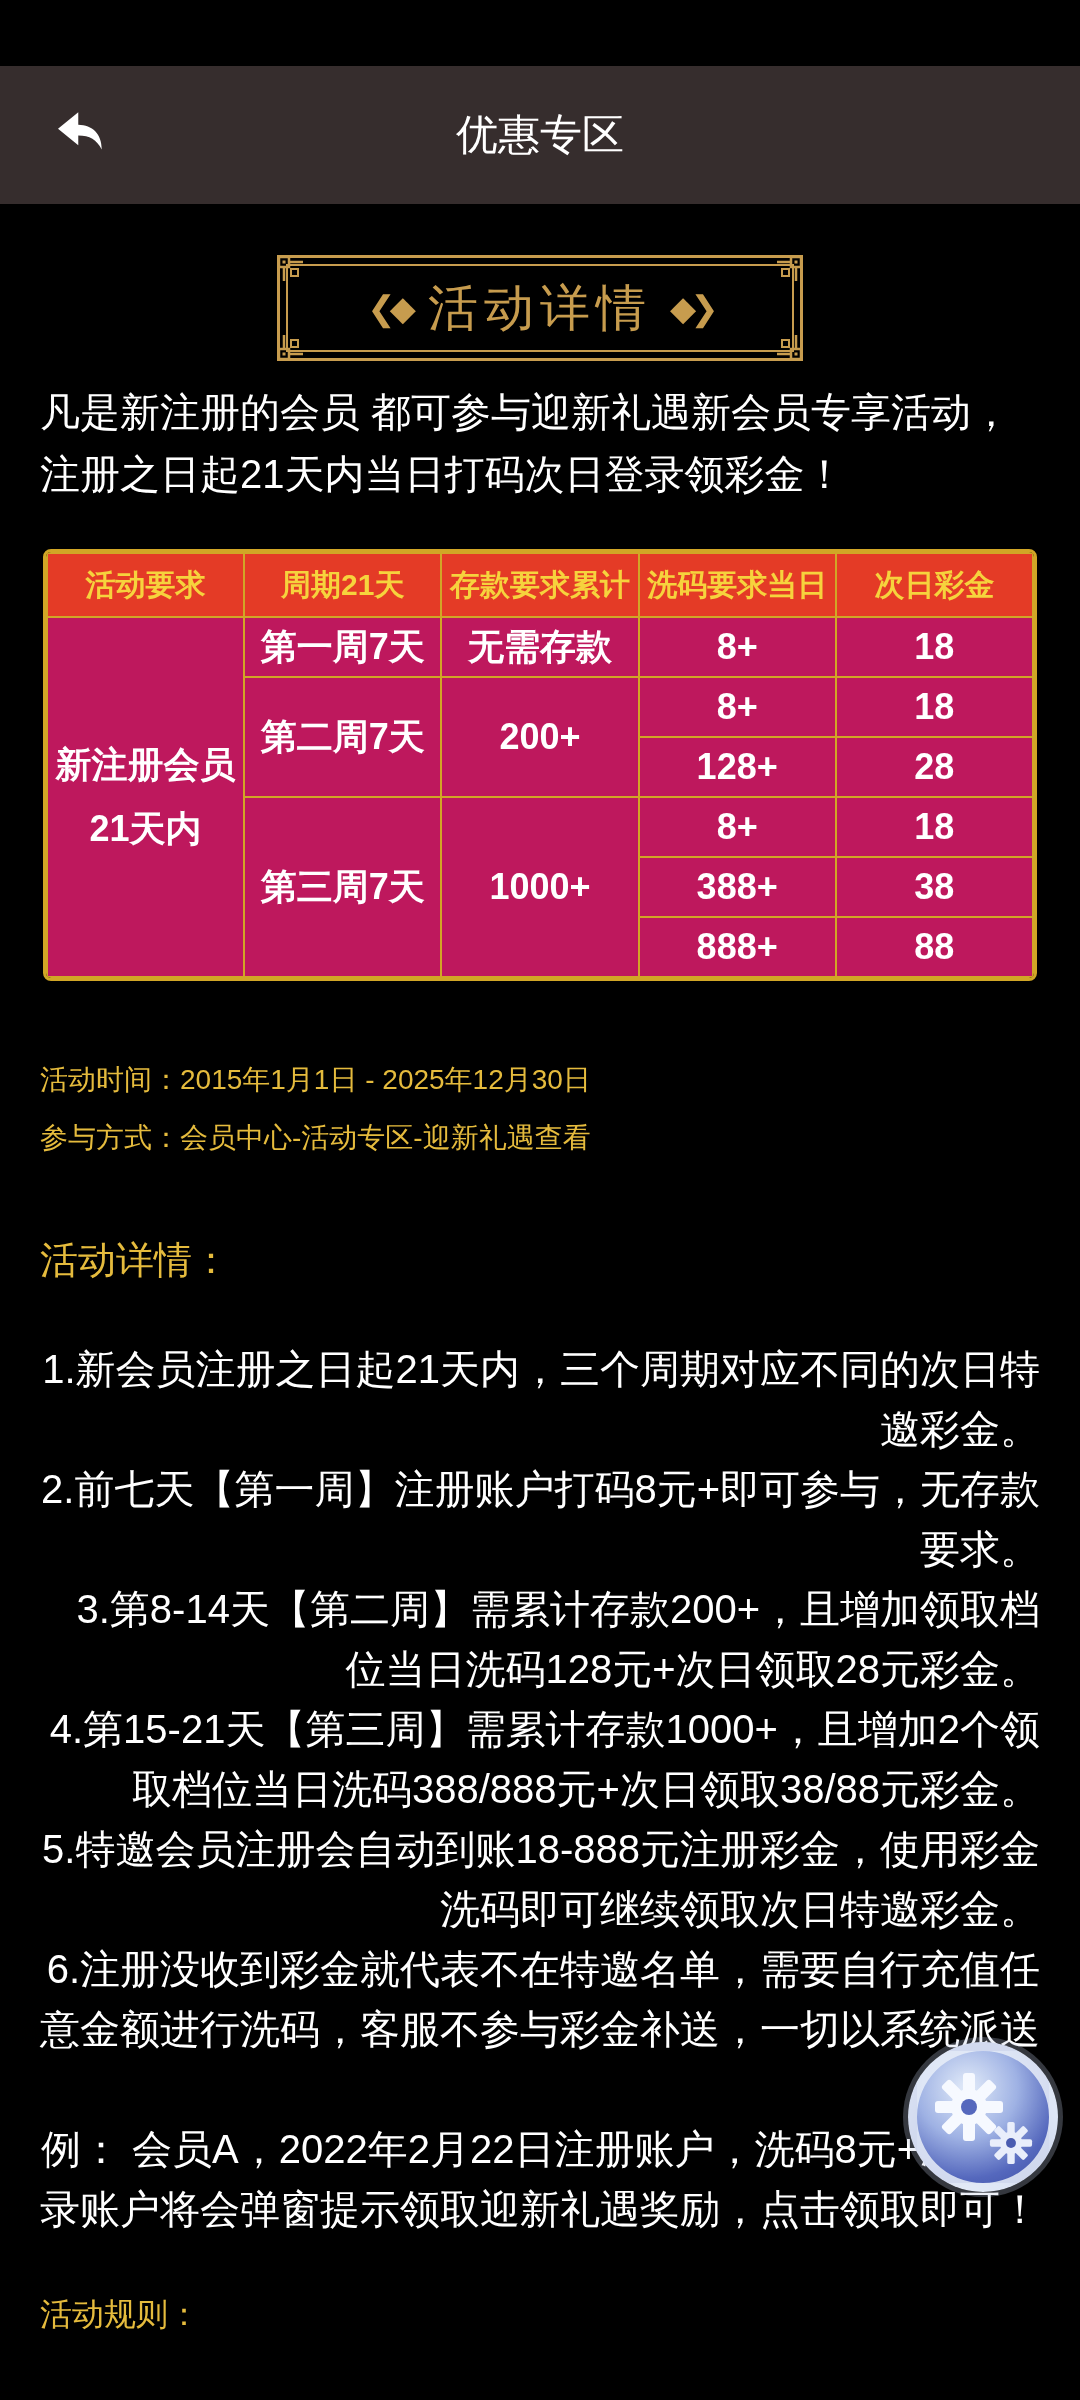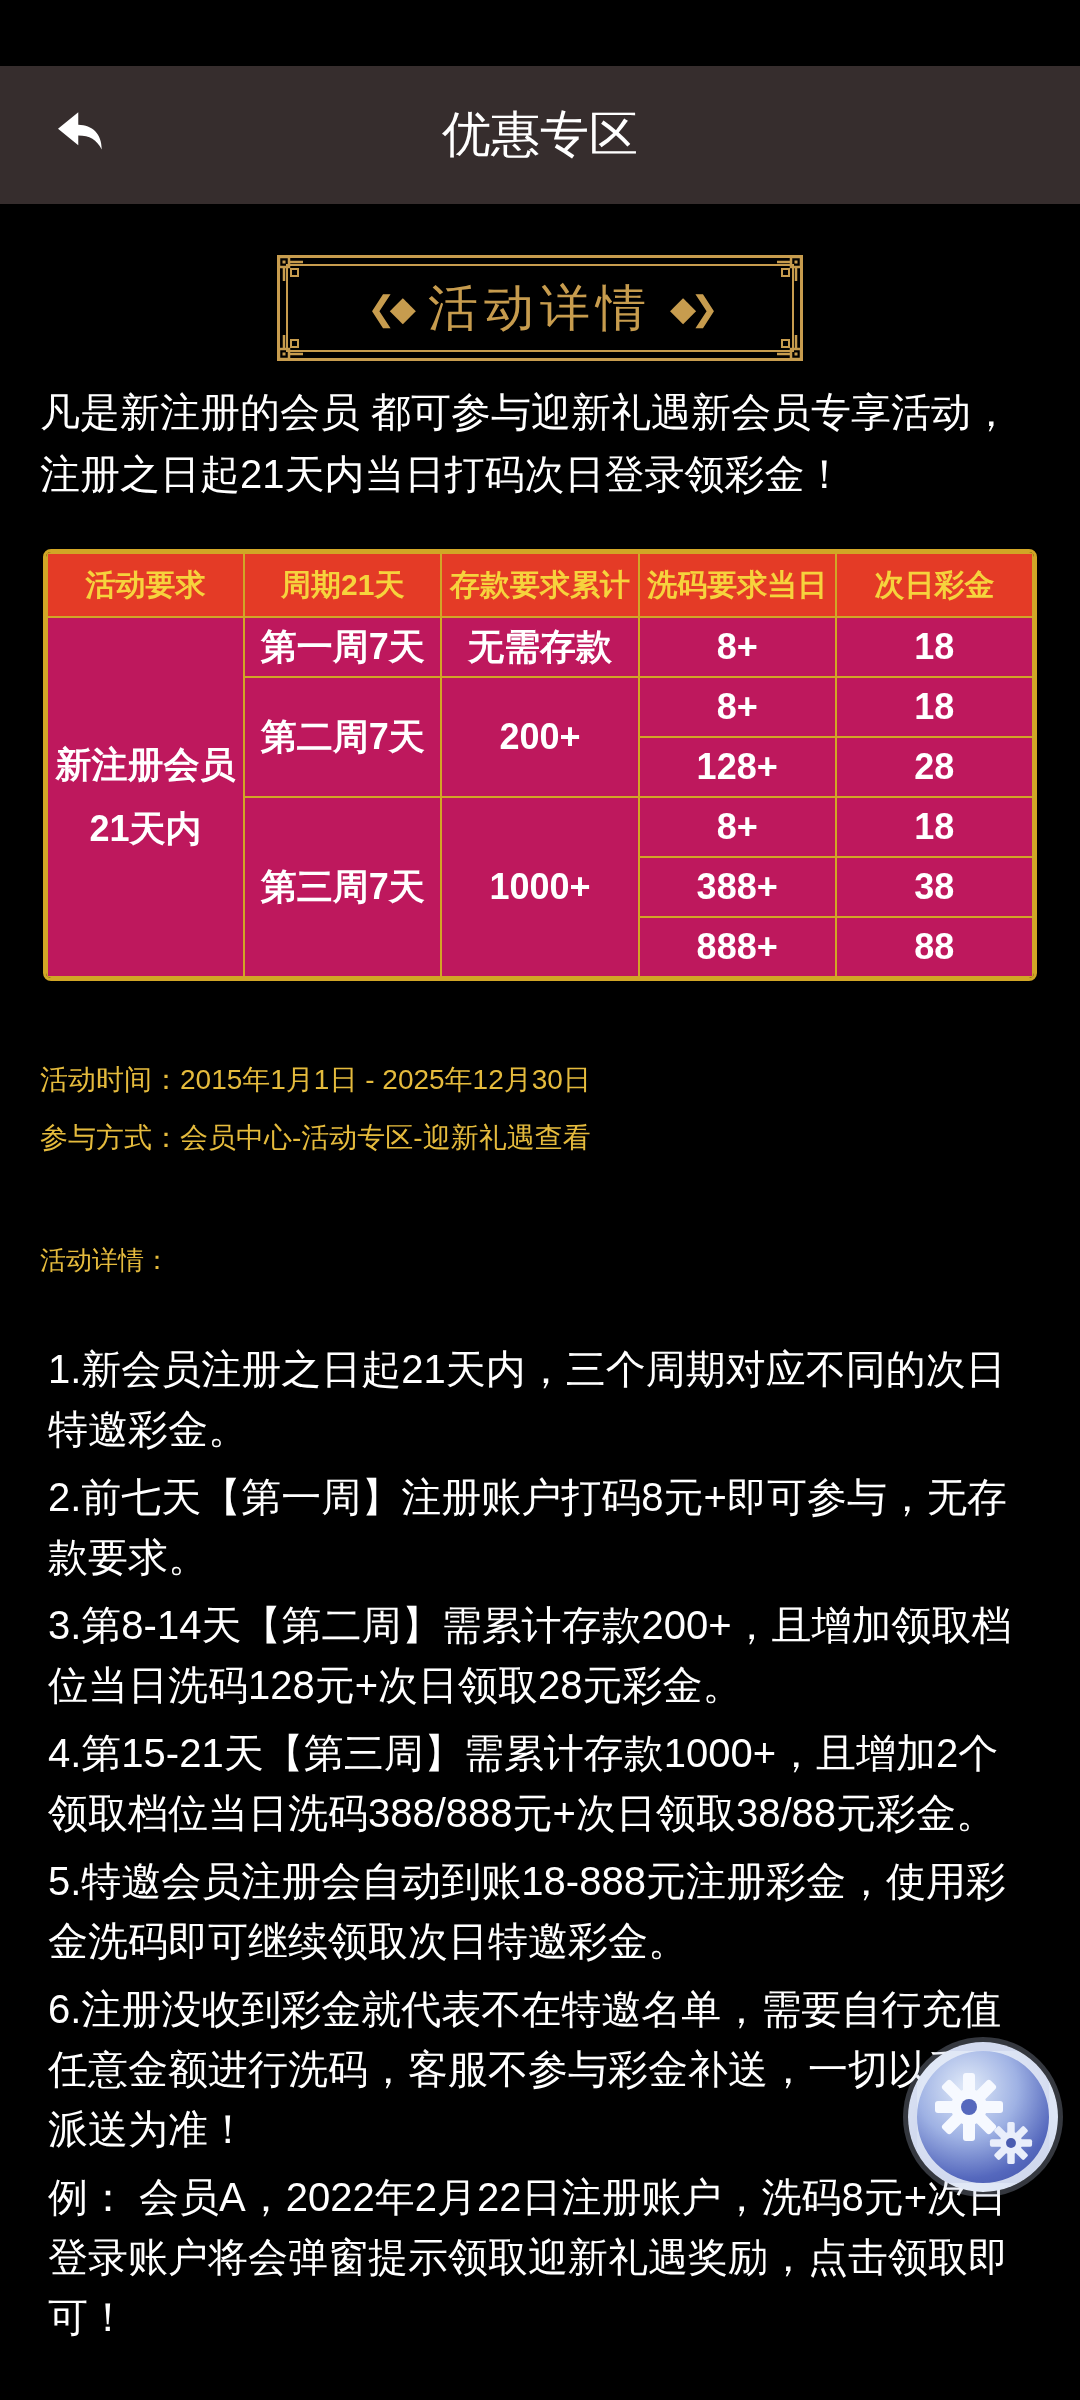--- a/index.html
+++ b/index.html
@@ -3,21 +3,21 @@
 <meta charset="utf-8">
 <style>
   html,body{margin:0;padding:0;background:#000;}
   .screen{position:relative;width:1080px;height:2400px;background:#000;overflow:hidden;
           font-family:"Liberation Sans",sans-serif;-webkit-font-smoothing:antialiased;}
   
   .statusbar{height:66px;background:#000;}
   .topbar{position:relative;height:138px;background:#362d2d;display:flex;align-items:center;}
   .back-btn{position:absolute;left:44px;top:50%;transform:translateY(-50%);width:76px;height:76px;
             display:flex;align-items:center;justify-content:center;cursor:pointer;}
-  .topbar-title{position:absolute;left:0;right:0;text-align:center;color:#fff;font-size:49px;}
+  .topbar-title{position:absolute;left:0;right:0;text-align:center;color:#fff;font-size:42px;}
   
   .banner{position:relative;width:520px;height:100px;margin:51px auto 0;border:3px solid #c79c4e;}
   .banner::before{content:"";position:absolute;inset:6px;border:2px solid #c79c4e;}
   .corner{position:absolute;width:30px;height:30px;}
   .corner svg{display:block;}
   .c-tl{top:-3px;left:-3px;}
   .c-tr{top:-3px;right:-3px;transform:scaleX(-1);}
   .c-bl{bottom:-3px;left:-3px;transform:scaleY(-1);}
   .c-br{bottom:-3px;right:-3px;transform:scale(-1,-1);}
   .banner-inner{position:absolute;inset:0;display:flex;align-items:center;justify-content:center;
@@ -29,25 +29,25 @@
   
   .promo-table-wrap{width:988px;margin:44px auto 0;border:3px solid #d1a626;border-radius:8px;overflow:hidden;}
   table.promo{width:100%;border-collapse:collapse;table-layout:fixed;}
   table.promo th{background:#e43b26;color:#f6d33d;font-size:30px;font-weight:bold;height:60px;
                  border:2px solid #d1a626;}
   table.promo td{color:#fff;font-size:36px;text-align:center;height:56px;
                  border:2px solid #d1a626;background:#be185d;font-weight:bold;}
   .req-cell div{line-height:64px;}
   
   .gold-block{margin:70px 40px 0;color:#e5bb3d;font-size:28px;line-height:58px;}
-  .section-heading{margin:64px 40px 0;color:#e5bb3d;font-size:26px;line-height:58px;}
+  .section-heading{margin:64px 40px 0;color:#e5bb3d;font-size:38px;line-height:58px;}
   .rules-heading{margin:46px 40px 0;color:#e5bb3d;font-size:32px;line-height:58px;}
   
   .detail-list{margin:50px 40px 0;color:#fff;font-size:40px;line-height:60px;}
-  .detail-list p{margin:8px;}
+  .detail-list p{margin:0;text-align:right;}
   
   .fab{position:absolute;left:908px;top:2042px;width:150px;height:150px;border-radius:50%;
        background:radial-gradient(circle at 38% 28%, #e3ecf9 0%, #9fb2e4 40%, #5568bd 72%, #3c4da3 100%);
        border:9px solid rgba(233,238,248,0.85);box-sizing:border-box;
        box-shadow:0 0 0 5px rgba(190,200,225,0.28);cursor:pointer;}
   .fab svg{position:absolute;inset:0;}
 </style>
 </head>
 <body>
 

